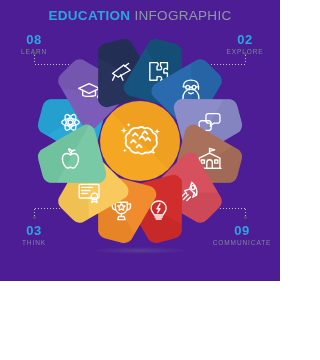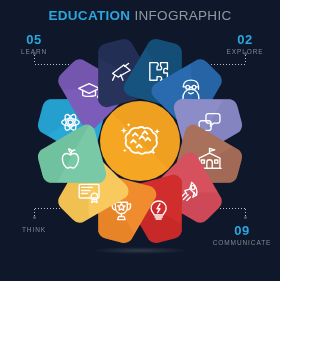--- a/index.html
+++ b/index.html
@@ -1,20 +1,20 @@
 <!DOCTYPE html>
 <html><head>
 <meta charset="utf-8">
 <style>
   html,body{margin:0;padding:0;background:#ffffff;}
   body{width:280px;height:360px;font-family:"Liberation Sans",sans-serif;overflow:hidden;}
 
   #canvas{
     position:absolute;left:0;top:0;width:280px;height:281px;
-    background:#0f172a;
+    background:#4c1d95;
     overflow:hidden;
   }
 
   
   #title{
     position:absolute;left:0;top:8px;width:280px;
     text-align:center;
     font-size:13.5px;font-weight:bold;letter-spacing:.3px;
     white-space:nowrap;
   }
@@ -74,28 +74,29 @@
 </head>
 <body>
 
 <div id="canvas">
 
   <div id="title">
     <span class="edu">EDUCATION</span><span>&nbsp;</span><span class="info">INFOGRAPHIC</span>
   </div>
 
   <div class="corner" id="c01">
-    <span class="num">05</span>
+    <span class="num">08</span>
     <span class="cap">LEARN</span>
   </div>
   <div class="corner" id="c02">
     <span class="num">02</span>
     <span class="cap">EXPLORE</span>
   </div>
   <div class="corner" id="c03">
+    <span class="num">03</span>
     <span class="cap">THINK</span>
   </div>
   <div class="corner" id="c04">
     <span class="num">09</span>
     <span class="cap">COMMUNICATE</span>
   </div>
 
   <div class="dots dotV" id="l1v"></div>
   <div class="dots dotH" id="l1h"></div>
   <div class="dotnode" id="n1"></div>

